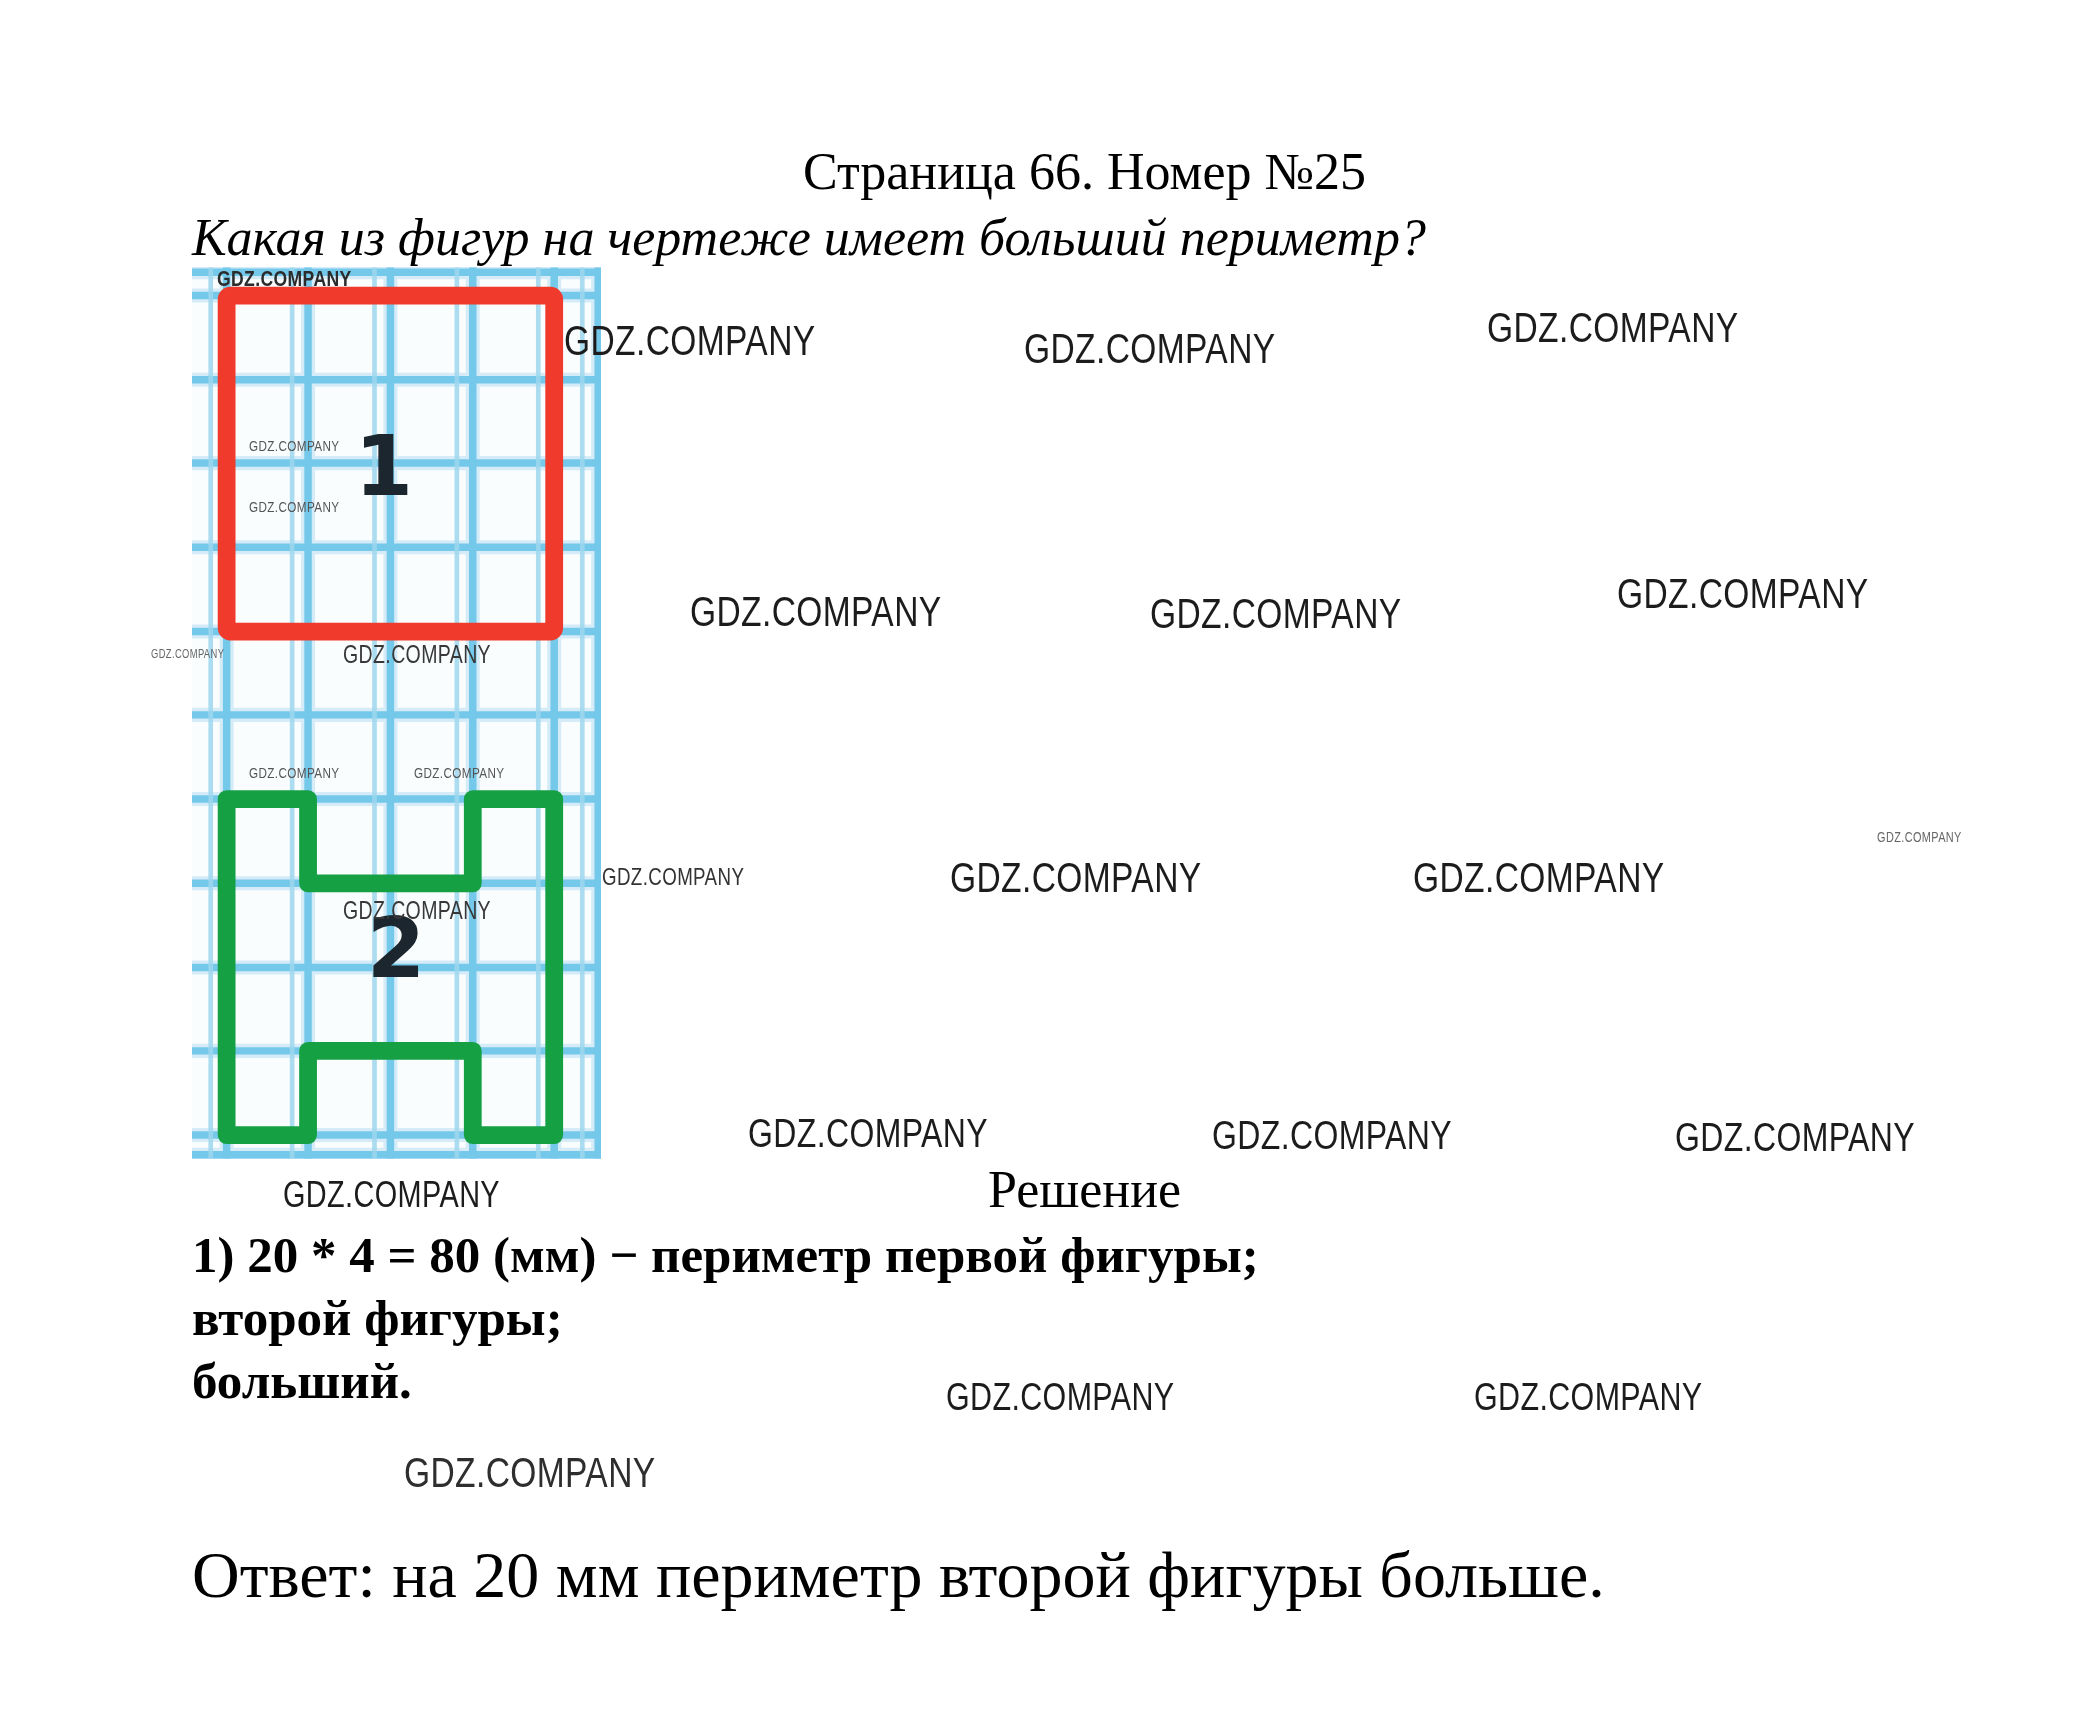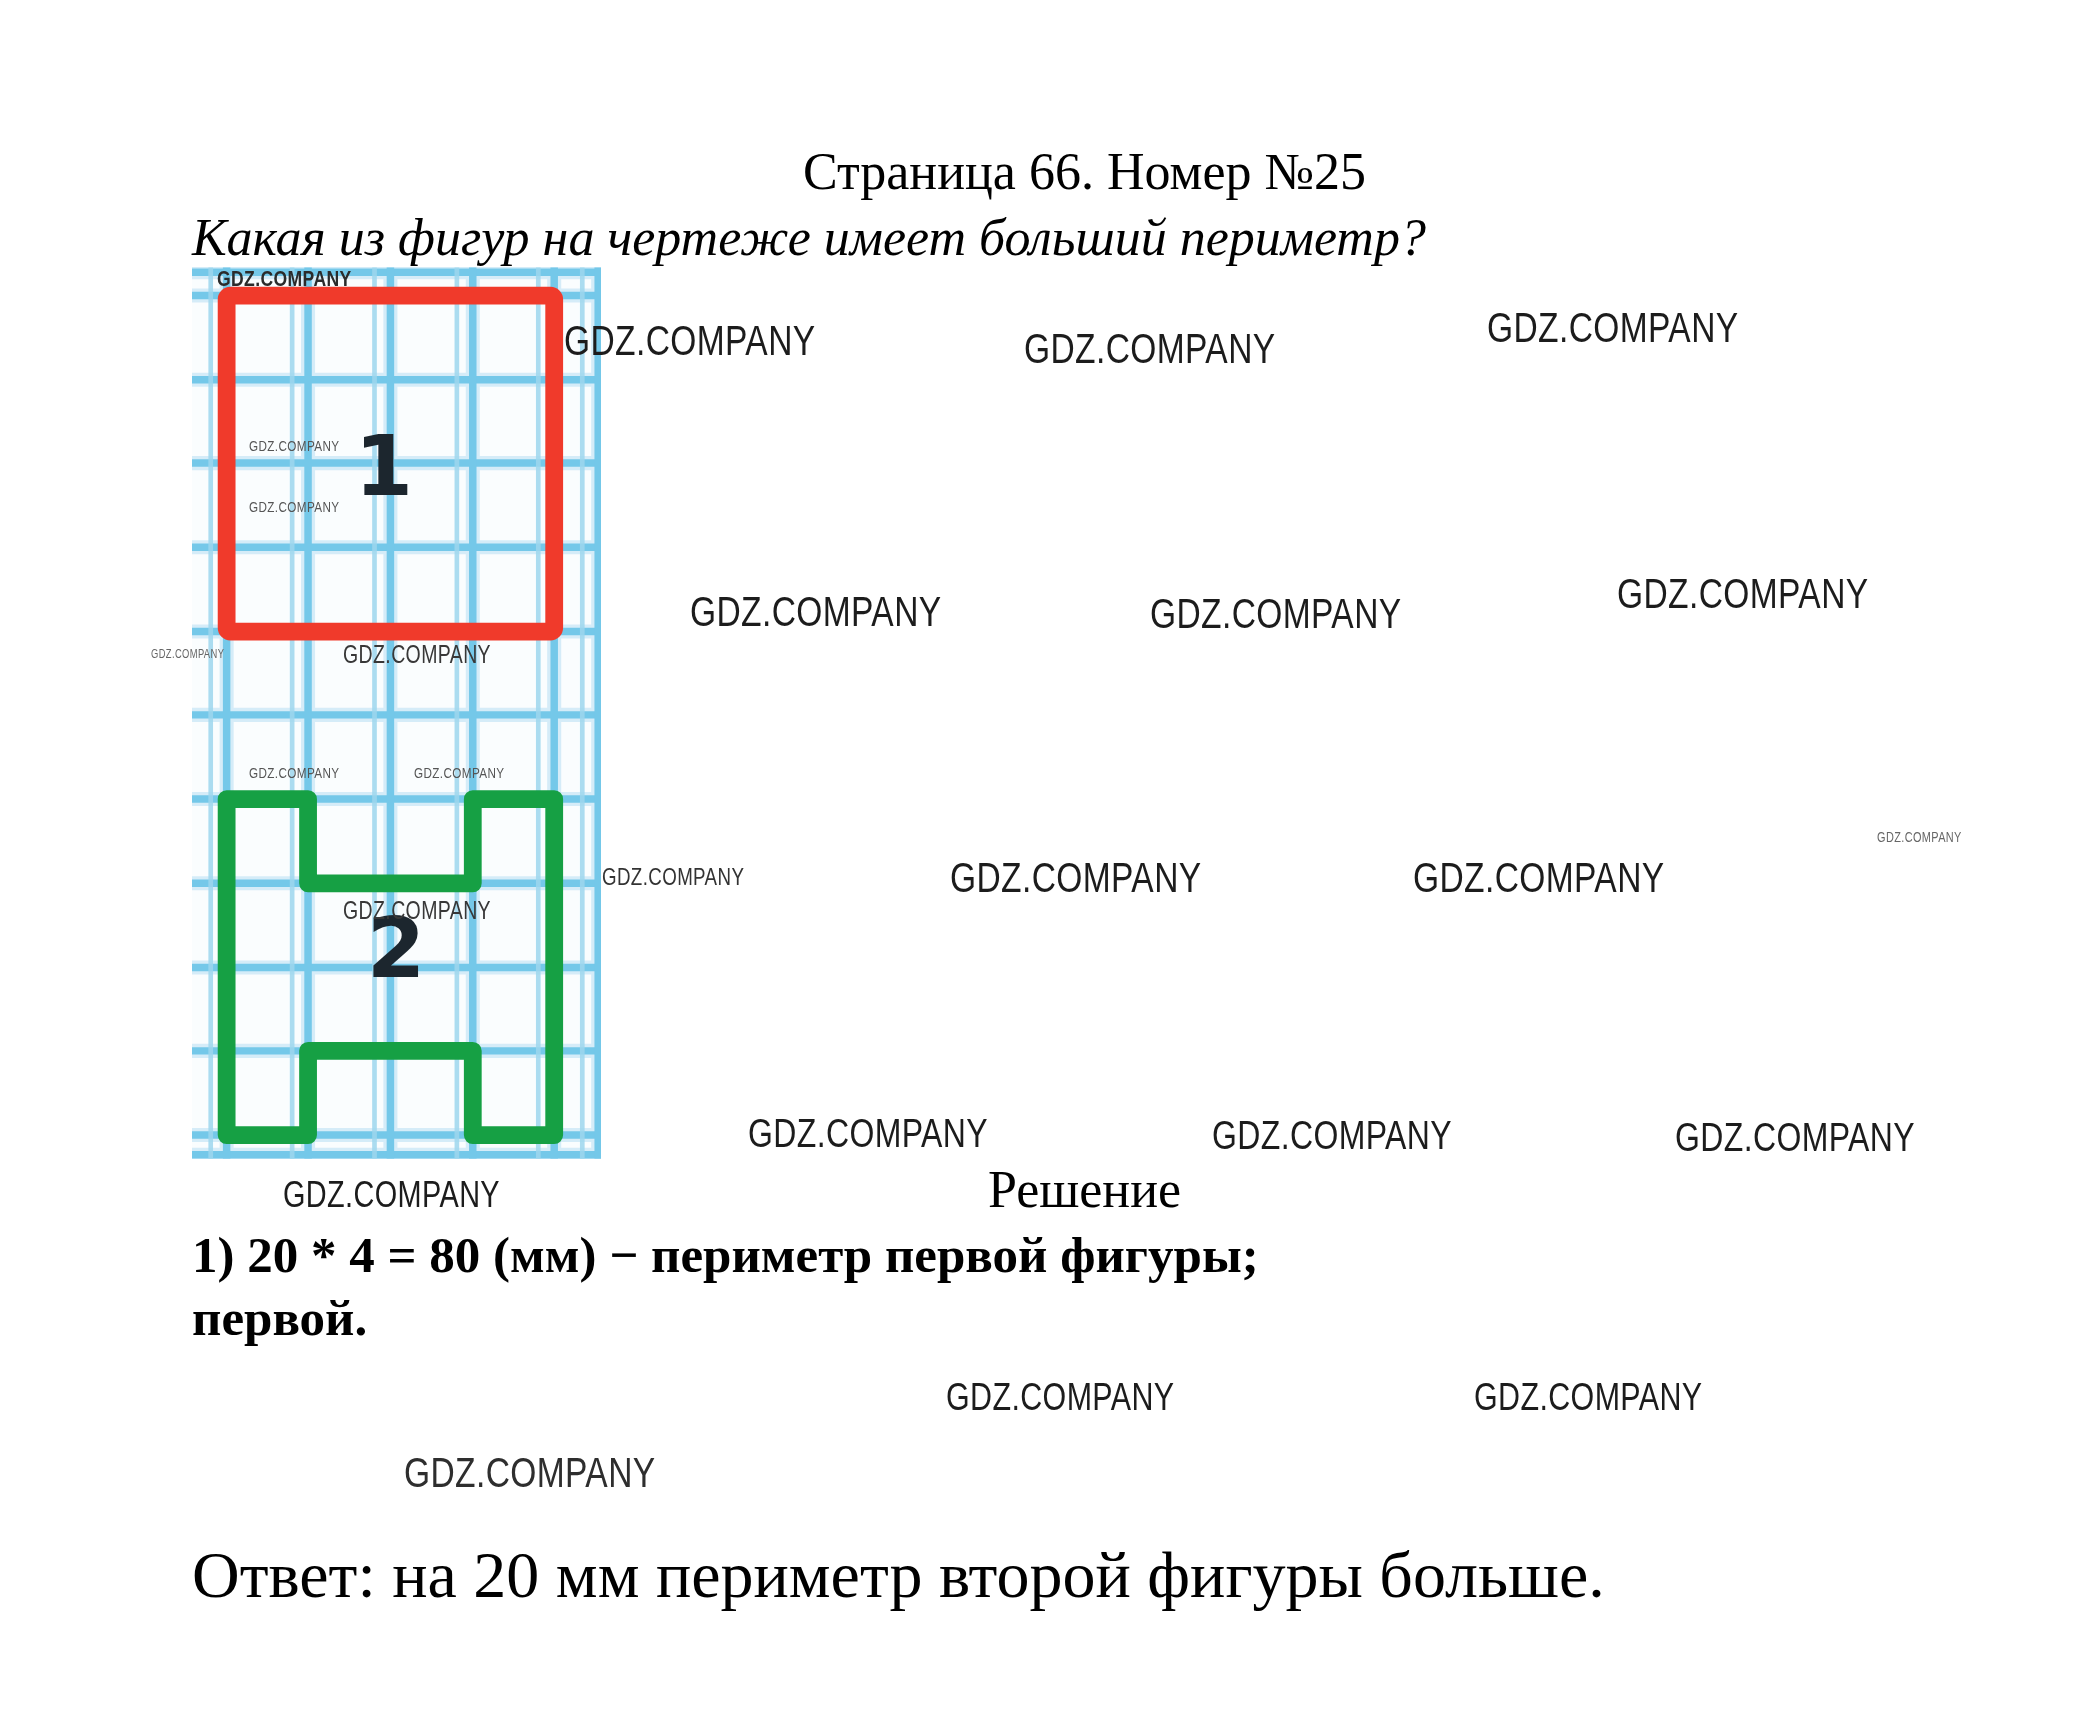--- a/index.html
+++ b/index.html
@@ -165,19 +165,20 @@
   <span class="wm" style="left:1636px;top:1117px;font-size:41px">GDZ.COMPANY</span>
   <span class="wm" style="left:244px;top:1176px;font-size:37px">GDZ.COMPANY</span>
   <span class="wm" style="left:907px;top:1377px;font-size:39px">GDZ.COMPANY</span>
   <span class="wm" style="left:1435px;top:1377px;font-size:39px">GDZ.COMPANY</span>
   <span class="wm" style="left:365px;top:1451px;font-size:43px;color:#2e2e2e">GDZ.COMPANY</span>
 
   <div class="heading">Решение</div>
 
   <div class="sol">
     <div class="line">1) 20 * 4 = 80 (мм) − периметр первой фигуры;</div>
-    <div class="line">первой.</div>
+    <div class="line">второй фигуры;</div>
+    <div class="line">больший.</div>
   </div>
 
   <div class="answer">Ответ: на 20 мм периметр второй фигуры больше.</div>
 
 </div>
 
 
 </body></html>

